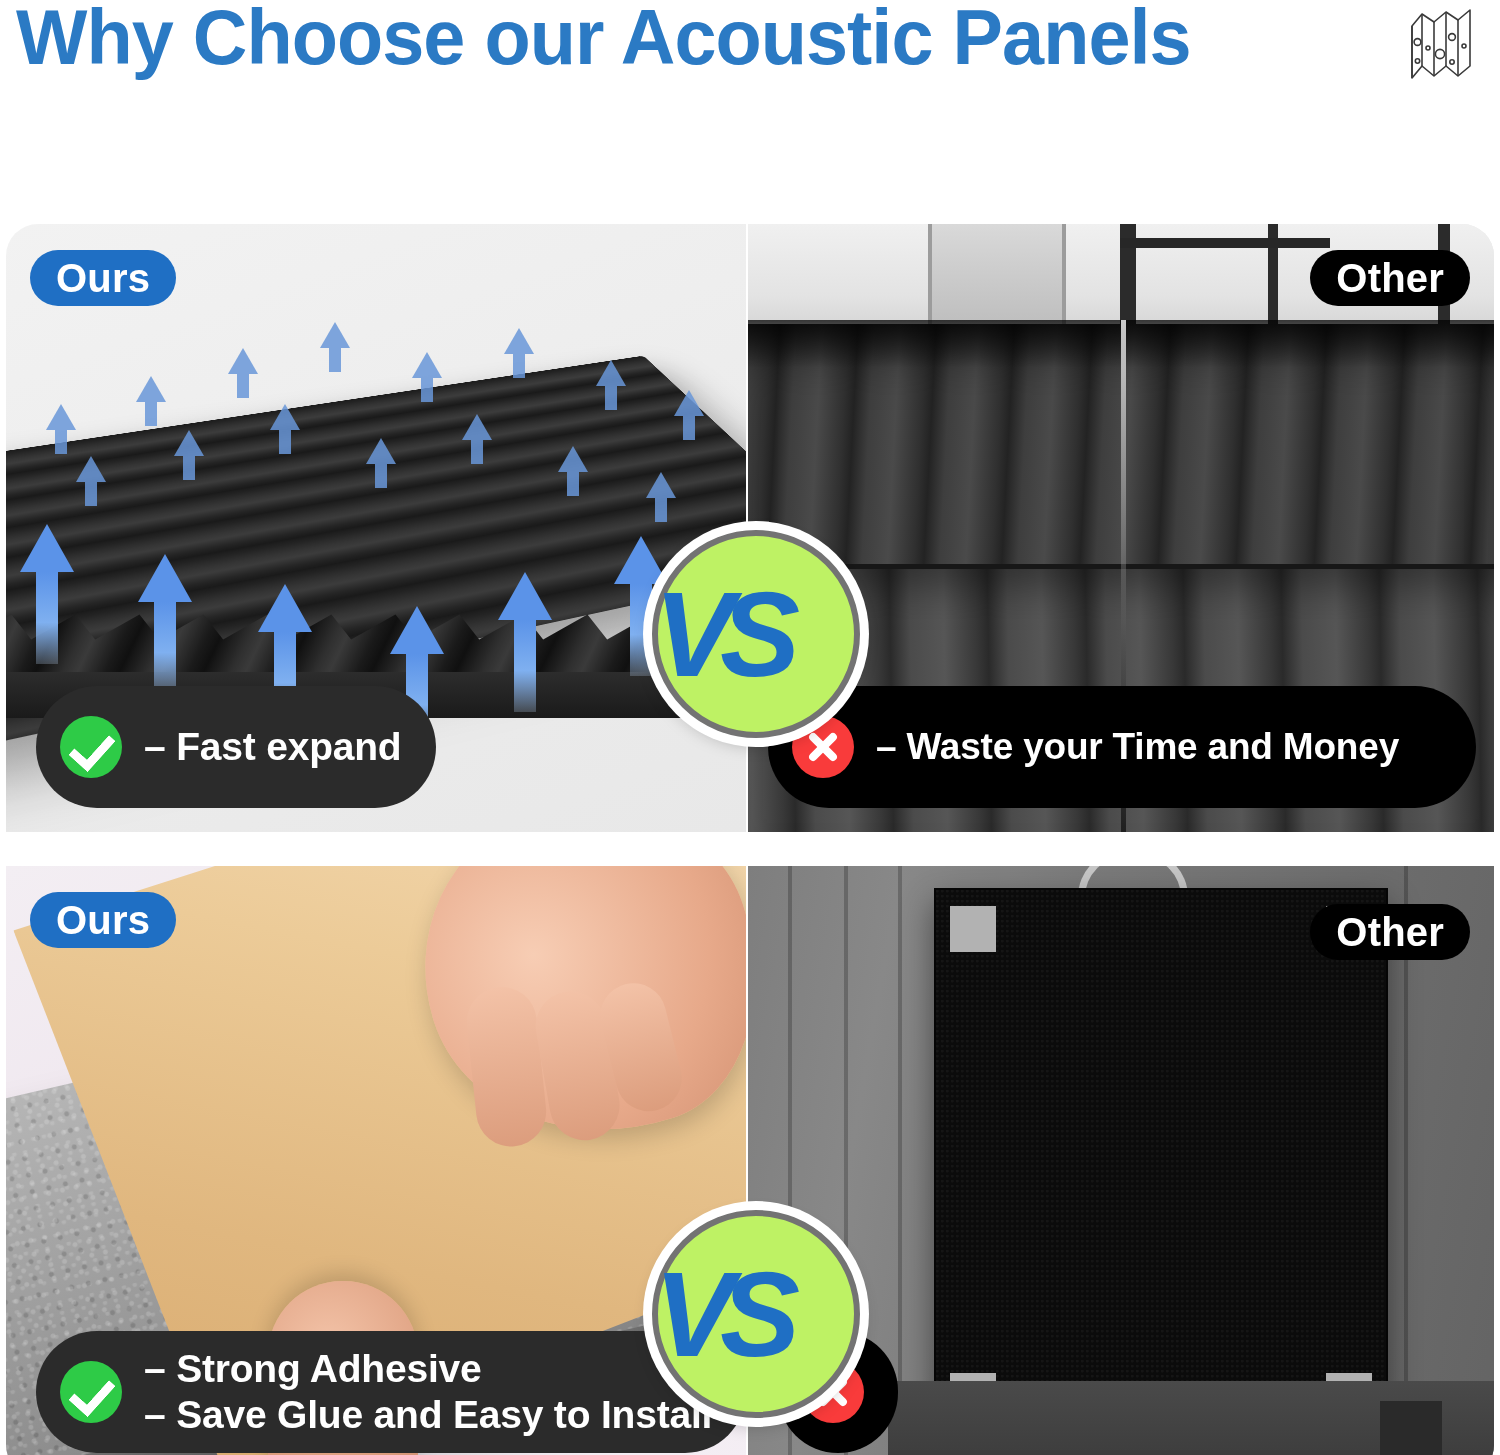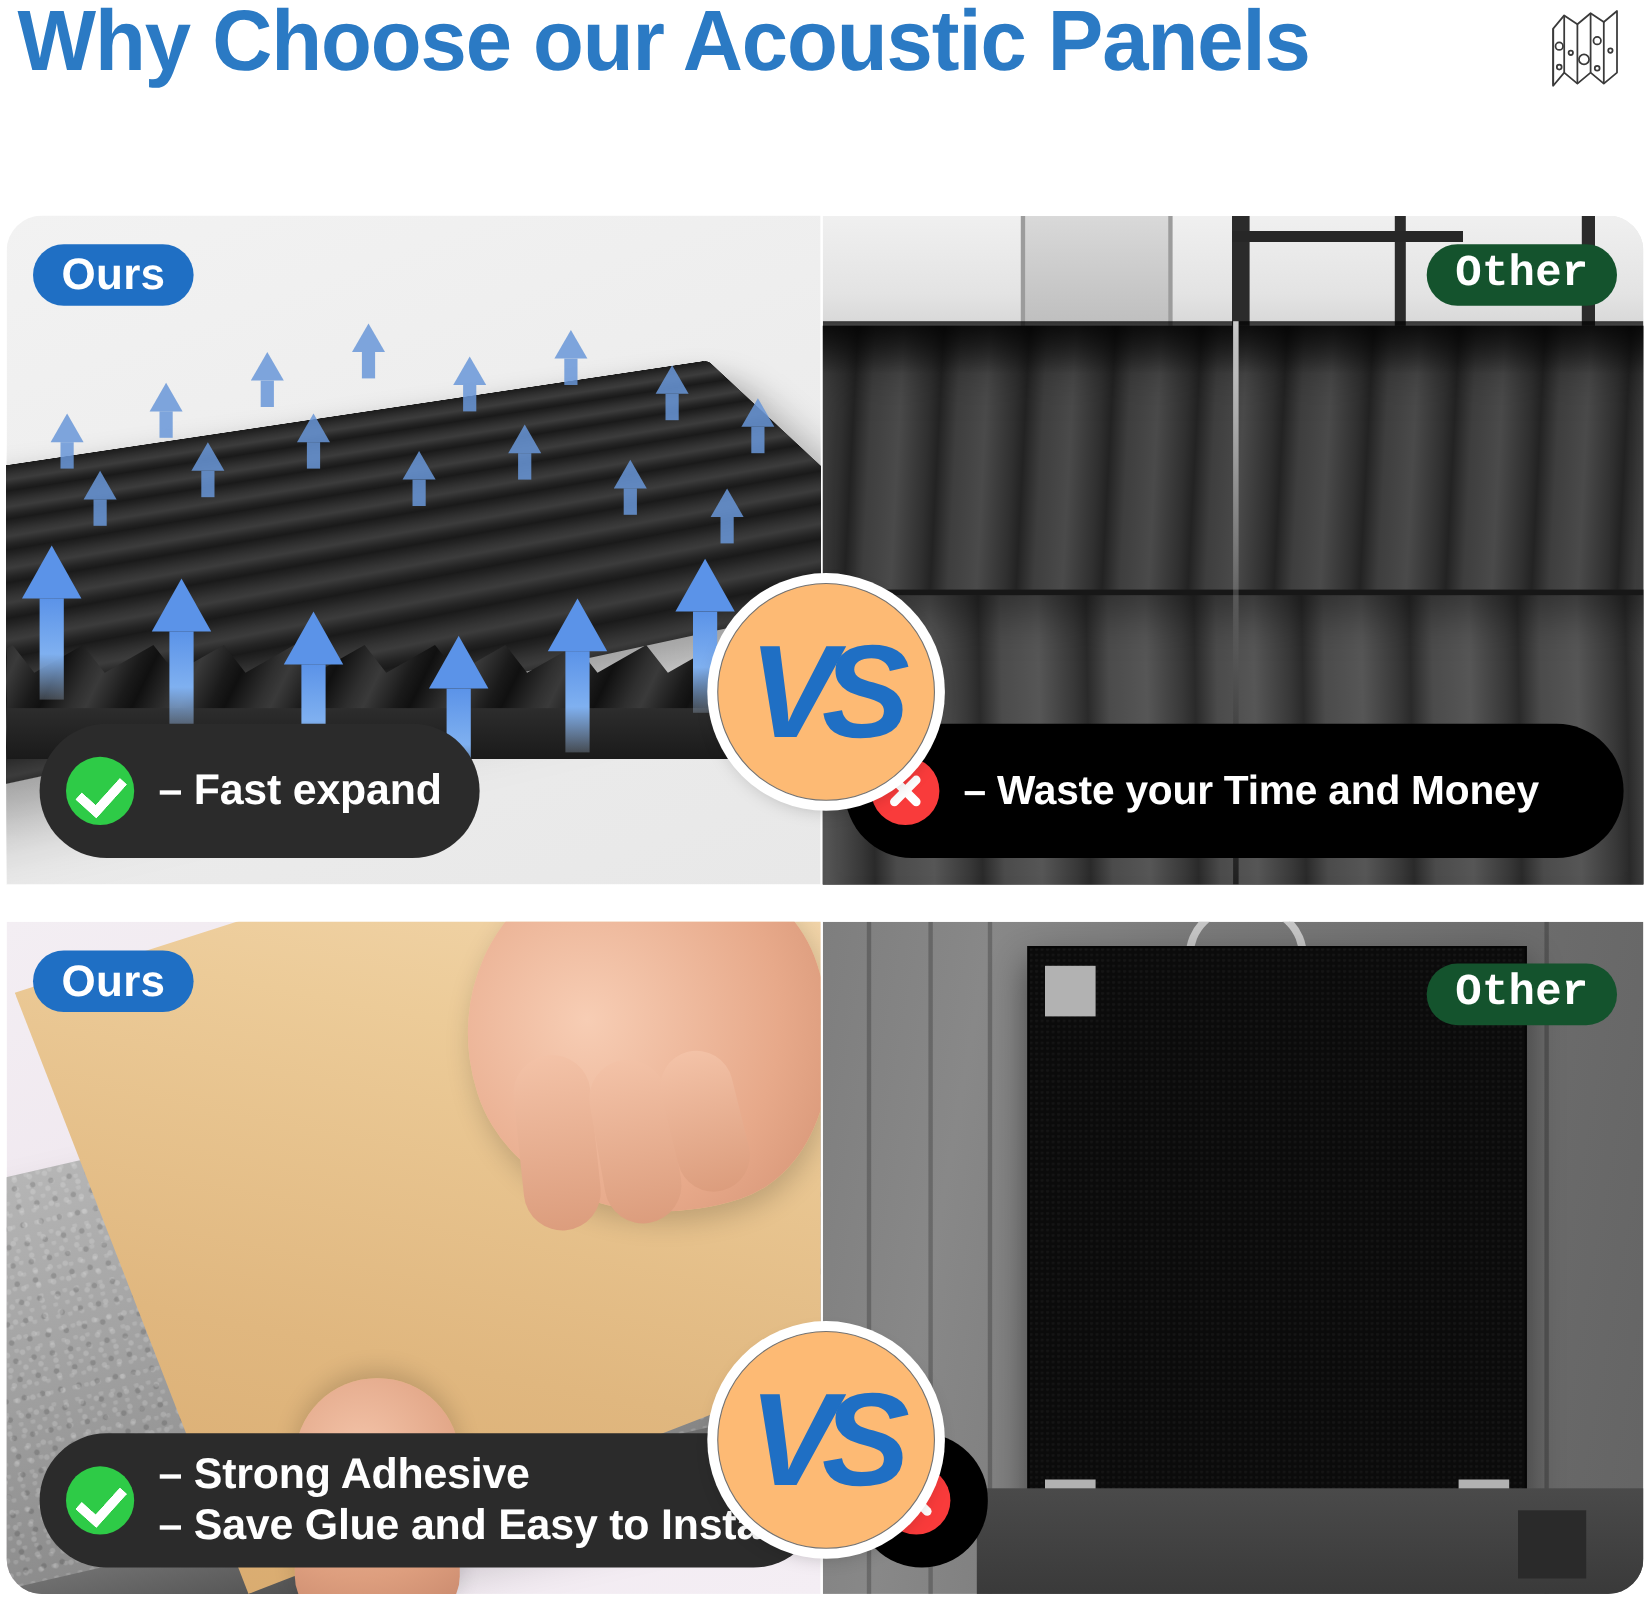--- a/index.html
+++ b/index.html
@@ -52,20 +52,21 @@
   .grid {
     position: absolute;
     left: 0;
     top: 190px;
     width: 1500px;
     height: 1265px;
   }
   .quad {
     position: absolute;
     overflow: hidden;
+    margin-top: 28px;
   }
   .quad-tl { left: 6px;   top: 6px;    width: 740px; height: 608px; border-radius: 32px 0 0 0; }
   .quad-tr { left: 748px; top: 6px;    width: 746px; height: 608px; border-radius: 0 32px 0 0; }
   .quad-bl { left: 6px;   top: 648px;  width: 740px; height: 611px; border-radius: 0 0 0 32px; }
   .quad-br { left: 748px; top: 648px;  width: 746px; height: 611px; border-radius: 0 0 32px 0; }
 
   
   .scene { position: absolute; inset: 0; }
 
   .scene-ours-foam { background: linear-gradient(160deg, #f2f2f2 0%, #ededed 45%, #e8e8e8 100%); }
@@ -286,21 +287,21 @@
     padding: 0 26px;
     border-radius: 30px;
     font-size: 40px;
     font-weight: bold;
     color: #ffffff;
     letter-spacing: .2px;
     line-height: 1;
     white-space: nowrap;
   }
   .badge-ours  { background: #1f6fc4; left: 24px; top: 26px; }
-  .badge-other { background: #14532d; right: 24px; top: 26px; font-family: Liberation Mono, monospace; }
+  .badge-other { background: #000000; right: 24px; top: 26px; }
   .badge-other.lower { top: 38px; }
 
   
   .caption {
     position: absolute;
     left: 30px;
     bottom: 24px;
     display: flex;
     align-items: center;
     gap: 22px;
@@ -356,26 +357,25 @@
     letter-spacing: -.2px;
   }
   .caption.wide { left: 20px; right: 18px; padding-right: 18px; }
   .caption.wide .caption-line { font-size: 37px; }
 
   
   .vs {
     position: absolute;
     width: 196px; height: 196px;
     border-radius: 50%;
-    background: #fdba74;
-    border: 1px solid #737373;
+    background: #bef264;
+    border: 6px solid #737373;
     box-shadow: 0 0 0 9px #ffffff, 0 6px 18px rgba(0,0,0,.28);
     display: flex;
     align-items: center;
-    justify-content: center;
     z-index: 20;
   }
   .vs-text {
     font-size: 120px;
     font-weight: bold;
     color: #1f6fc4;
     line-height: 1;
     letter-spacing: -14px;
     font-style: italic;
     transform: translateX(-4px);

